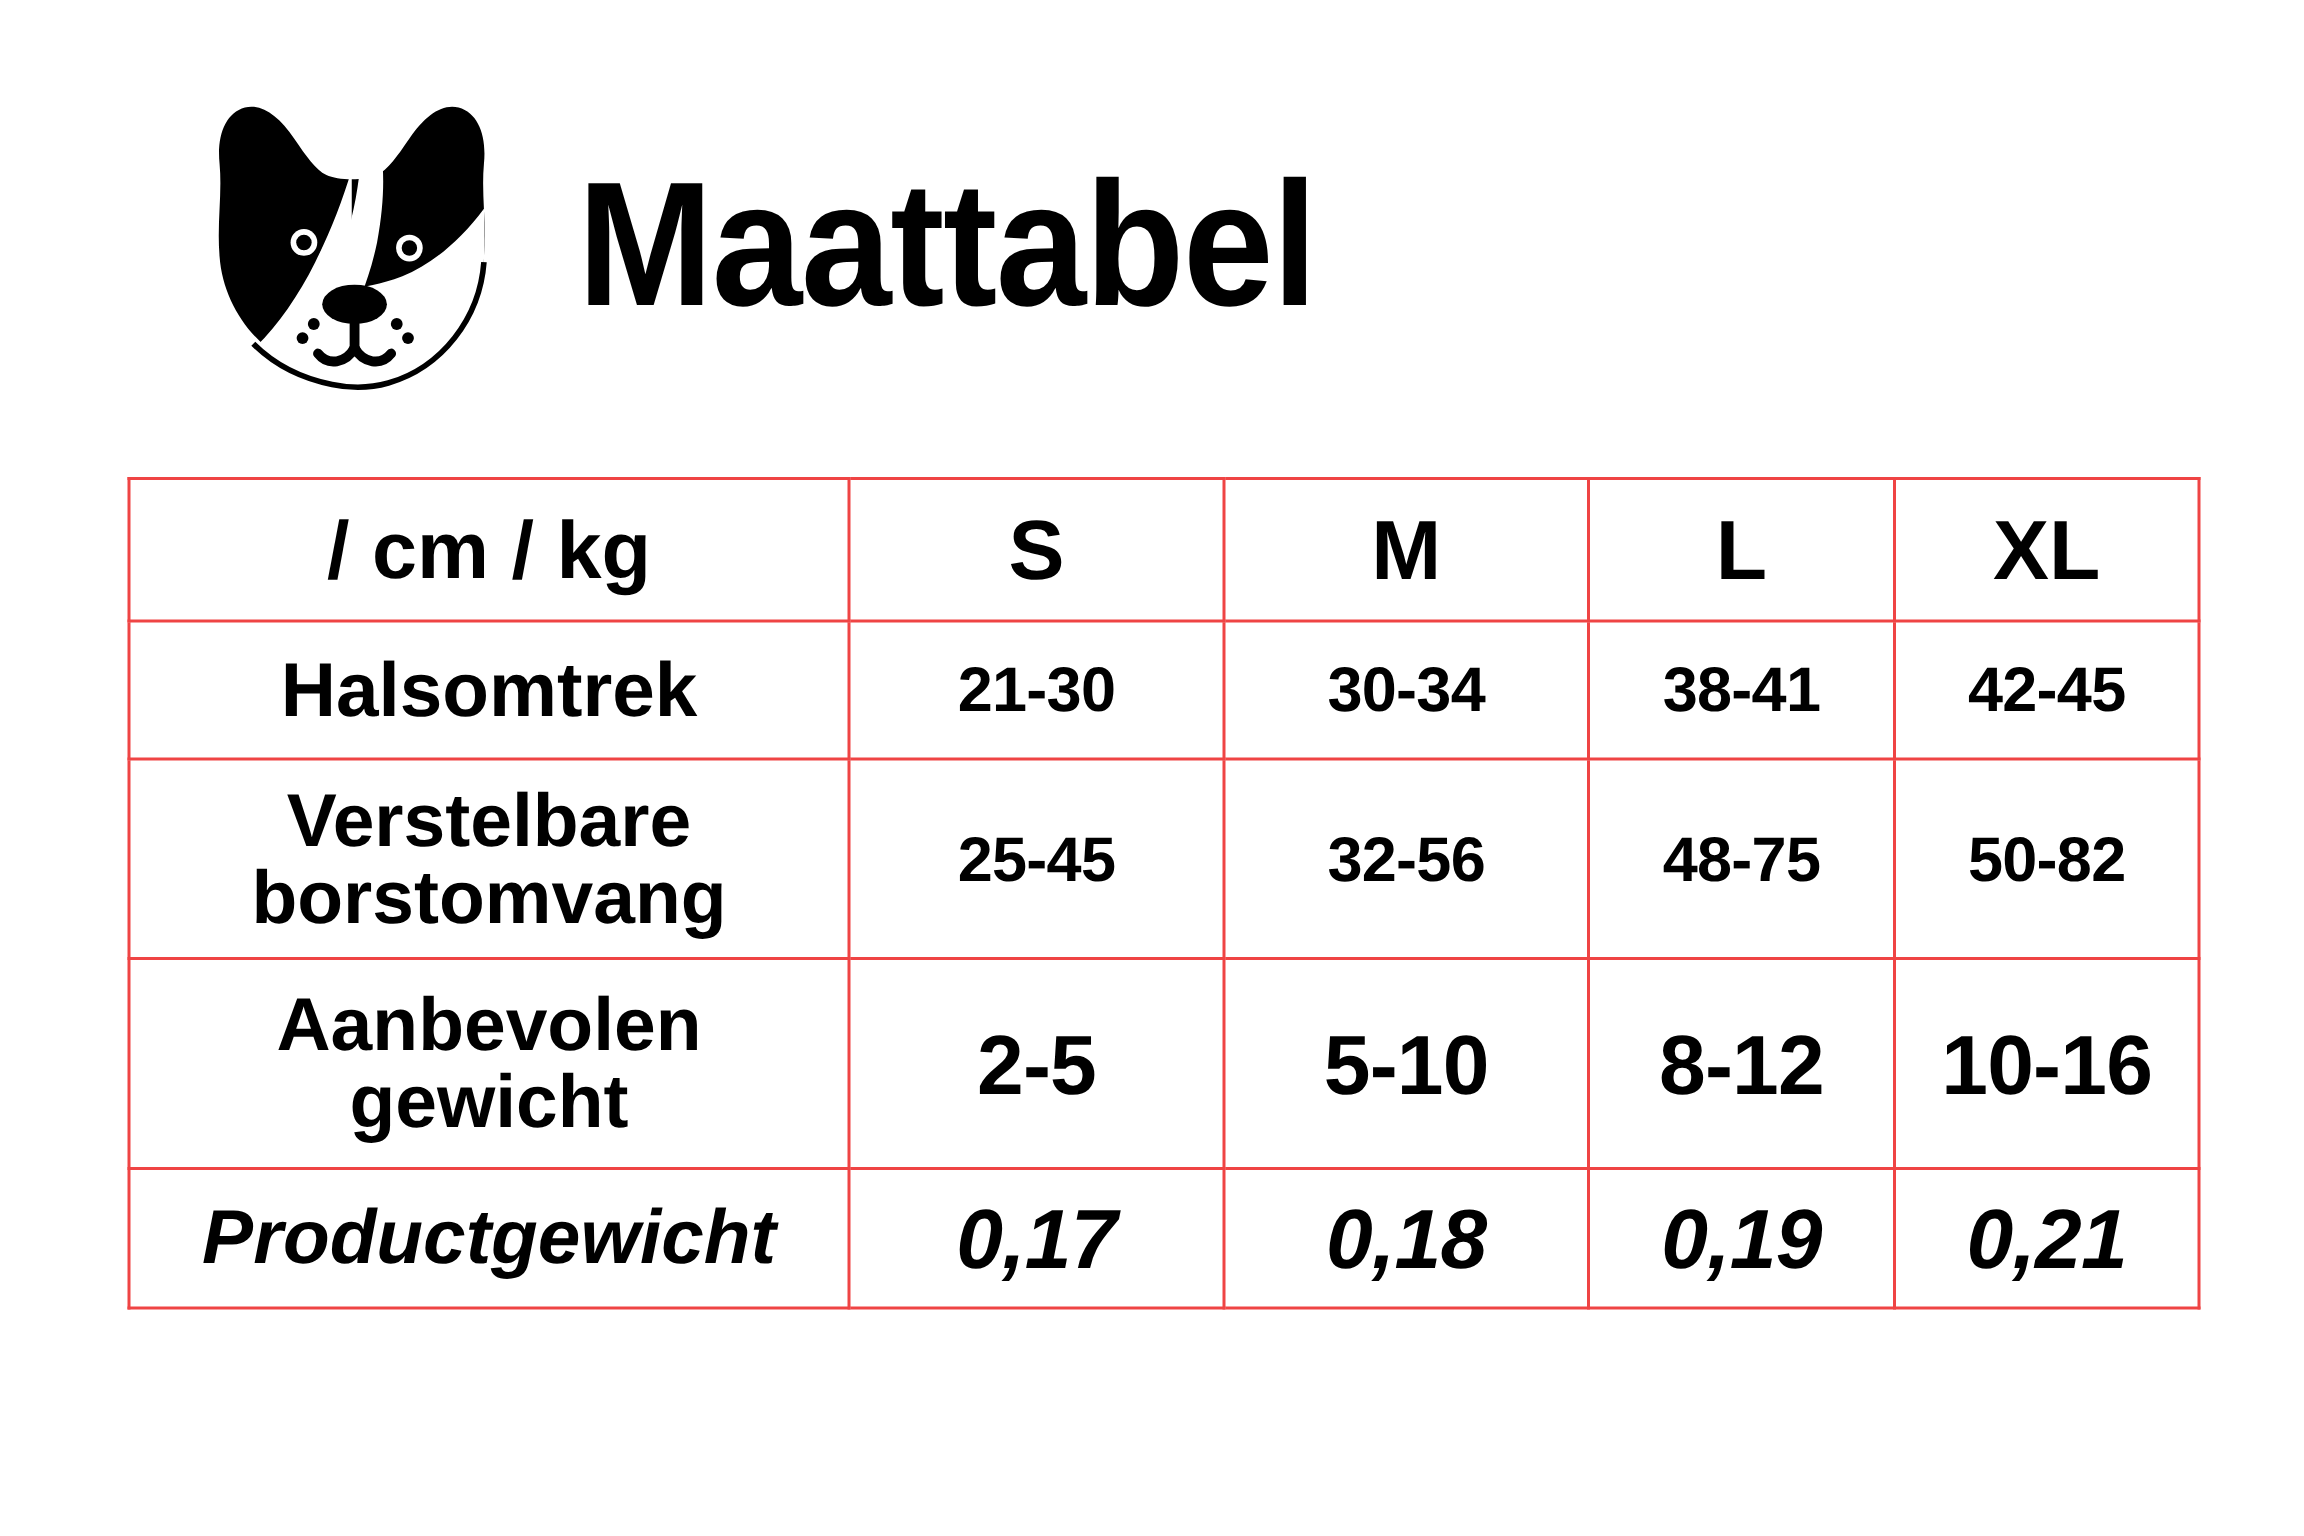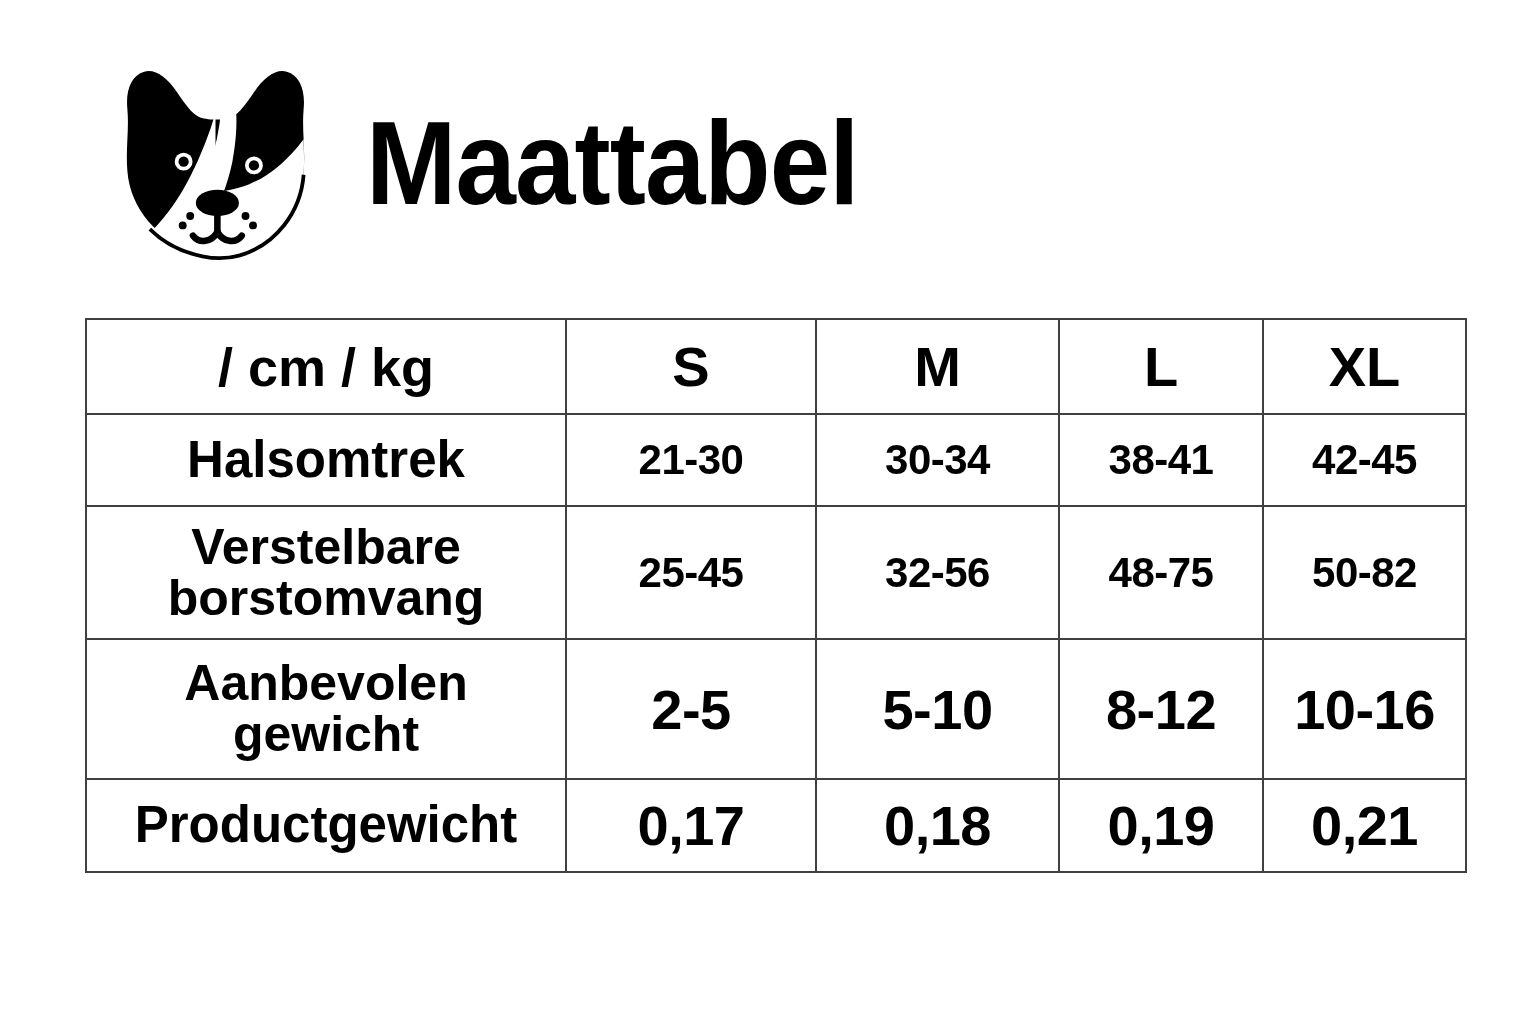--- a/index.html
+++ b/index.html
@@ -18,21 +18,21 @@
   .page {
     position: relative;
     width: 1536px;
     height: 1024px;
     background: #ffffff;
   }
 
   
   .header {
     position: absolute;
-    left: 81px;
+    left: 100px;
     top: 48px;
     height: 230px;
     display: flex;
     align-items: center;
   }
   .logo {
     width: 225px;
     height: 225px;
     flex: 0 0 auto;
     display: block;
@@ -67,21 +67,21 @@
     border: 2px solid #6e6e6e;
   }
   table.sizechart col.c-label { width: 480px; }
   table.sizechart col.c-s     { width: 250px; }
   table.sizechart col.c-m     { width: 243px; }
   table.sizechart col.c-l     { width: 204px; }
   table.sizechart col.c-xl    { width: 203px; }
 
   table.sizechart td,
   table.sizechart th {
-    border: 2px solid #404040;
+    border: 2px solid #ef4444;
     text-align: center;
     vertical-align: middle;
     font-weight: bold;
     color: #000000;
     padding: 2px 18px;
     font-family: "Liberation Sans Narrow", "Liberation Sans", sans-serif;
   }
 
   
   tr.head-row { height: 95px; }
@@ -90,21 +90,21 @@
     letter-spacing: 0px;
   }
   tr.head-row th.unit-head {
     font-size: 54px;
   }
 
   
   tr.r1 { height: 92px; }
   tr.r2 { height: 133px; }
   tr.r3 { height: 140px; }
-  tr.r4 { height: 93px; }
+  tr.r4 { height: 93px; font-style: italic; }
 
   td.label-cell {
     font-size: 51px;
     line-height: 1.02;
   }
   td.label-cell.two-line {
     font-size: 50px;
     line-height: 1.02;
   }
   td.val-cell {

